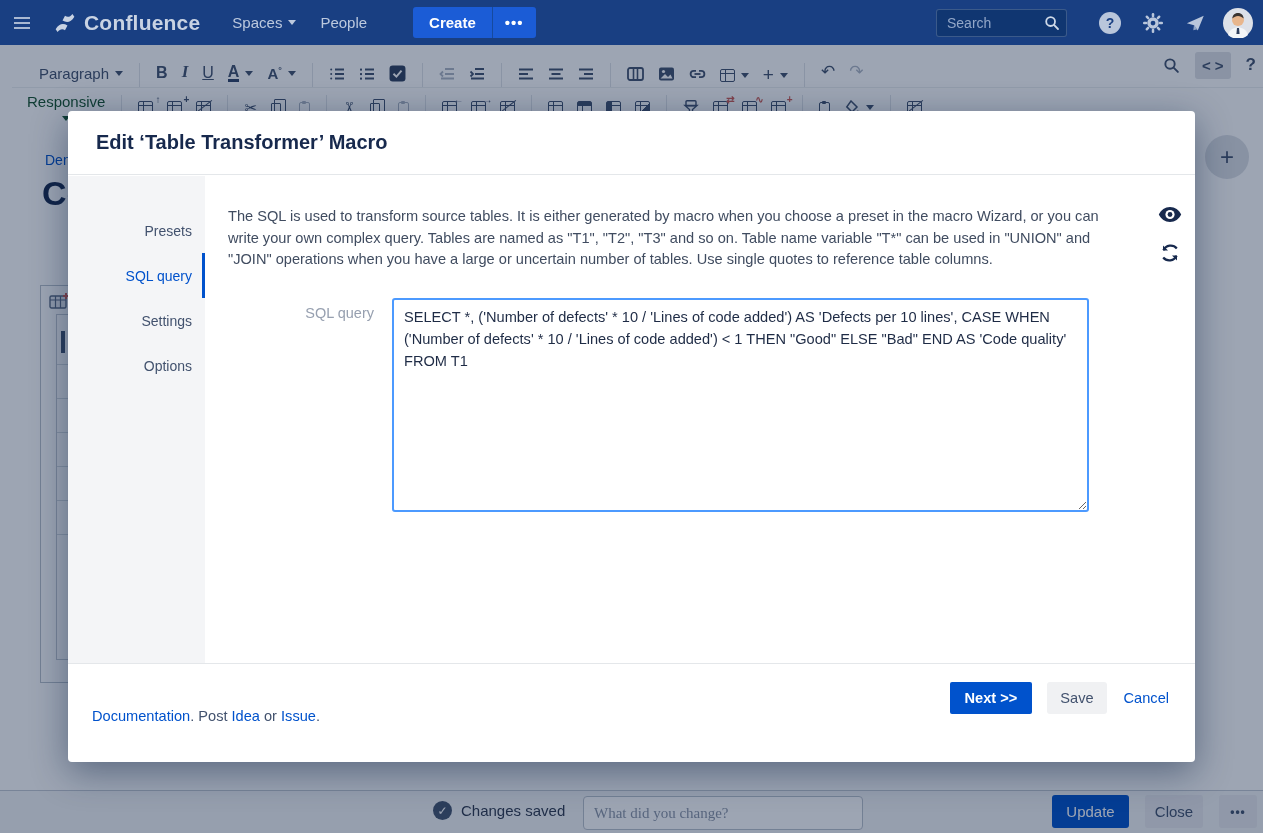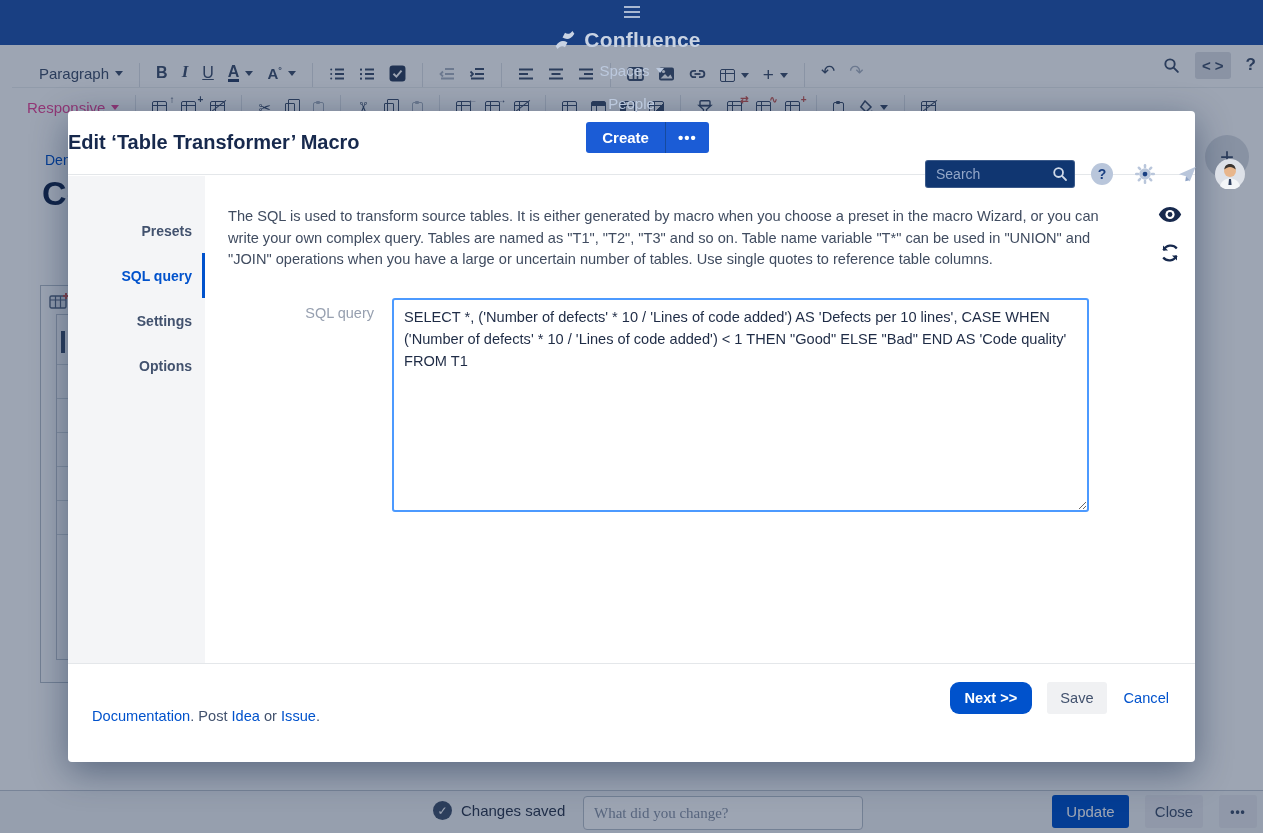--- a/index.html
+++ b/index.html
@@ -2,37 +2,37 @@
 <html><head>
 <meta charset="utf-8">
 <style>
   * { margin:0; padding:0; box-sizing:border-box; }
   html,body { width:1263px; height:833px; overflow:hidden; }
   body { font-family:"Liberation Sans", sans-serif; }
   #app { position:relative; width:1263px; height:833px; background:#fff; overflow:hidden; }
 
   
   .navbar { position:absolute; top:0; left:0; width:100%; height:45px; background:#193f82;
-            display:flex; align-items:center; padding:0 12px; gap:4px; z-index:70; color:#bcc9de;flex-direction:column; }
+            display:flex; align-items:center; padding:0 4px; gap:4px; z-index:70; color:#bcc9de; }
   .navbar button { background:none; border:none; color:#bcc9de; font-size:15px; cursor:pointer;
                    display:flex; align-items:center; gap:6px; padding:6px 10px; font-family:inherit; }
   .hbars { display:inline-block; width:16px; height:12px;
            background:repeating-linear-gradient(to bottom,#a9b8d2 0 2px,transparent 2px 5px); }
   .brand { display:flex; align-items:center; gap:8px; margin:0 18px 0 10px; color:#c9d3e3; }
   .brand .brand-text { font-size:21px; font-weight:600; letter-spacing:.2px; }
   .chev { width:0; height:0; border-left:4px solid transparent; border-right:4px solid transparent;
           border-top:5px solid currentColor; display:inline-block; }
   .create-group { display:flex; margin-left:32px; }
   .btn-create { background:#1b5cd6 !important; color:#fff !important; font-weight:700; font-size:15px;
                 padding:7px 16px !important; border-radius:3px 0 0 3px !important; }
   .btn-create-more { background:#1b5cd6 !important; color:#fff !important; font-weight:700;
                      border-radius:0 3px 3px 0 !important; border-left:1px solid #164a9e !important;
                      padding:7px 12px !important; letter-spacing:1px; font-size:12px; }
   .nav-right { margin-left:auto; display:flex; align-items:center; gap:2px; }
-  .search-box { position:relative; width:150px; height:28px; margin-right:4px; }
+  .search-box { position:relative; width:131px; height:28px; margin-right:20px; }
   .search-box input { width:100%; height:100%; background:#103671; border:1px solid rgba(255,255,255,.18);
                       border-radius:3px; color:#cfd9e8; font-size:14px; padding:0 28px 0 10px; font-family:inherit; }
   .search-box input::placeholder { color:#93a7c8; }
   .search-box .sicon { position:absolute; right:7px; top:6px; color:#cfd9e8; }
   .circle-q { width:22px; height:22px; border-radius:50%; background:#b9c6db; color:#193f82;
               font-weight:700; font-size:14px; display:flex; align-items:center; justify-content:center; }
   .avatar-btn { padding:2px 6px !important; }
 
   
   .toolbar1 { position:absolute; top:45px; left:0; width:100%; height:43px; background:#fff;
@@ -103,46 +103,46 @@
   .btn-close  { left:1145px; width:58px; background:#e9eaee; color:#42526e; }
   .btn-bbmore { left:1219px; width:38px; background:#e9eaee; color:#42526e; letter-spacing:1px; font-size:12px; font-weight:700;}
 
   
   .overlay { position:absolute; left:0; top:45px; width:100%; height:788px;
              background:rgba(9,30,66,.40); z-index:40; pointer-events:none; }
 
   
   .modal { position:absolute; left:68px; top:111px; width:1127px; height:651px; background:#fff;
            border-radius:4px; z-index:60; box-shadow:0 10px 36px rgba(9,30,66,.45); }
-  .modal-header { height:64px; display:flex; align-items:center; 
+  .modal-header { height:64px; display:flex; align-items:center; padding-left:28px;
                   border-bottom:1px solid #e4e7ea; }
   .modal-title { font-size:20px; font-weight:600; color:#17294d; }
   .modal-body { position:absolute; top:65px; left:0; right:0; height:487px; display:flex; }
   .m-sidebar { width:137px; background:#f4f5f7; padding-top:32px; flex:none; }
   .m-tab { height:45px; display:flex; align-items:center; justify-content:flex-end; padding-right:13px;
-           font-size:14px; font-weight:700; color:#42526e; cursor:pointer;margin-left:20px; }
+           font-size:14px; font-weight:400; color:#42526e; cursor:pointer;margin-left:20px; }
   .m-tab.active { color:#0052cc; border-right:3px solid #0052cc; padding-right:10px; }
   .m-content { position:relative; flex:1; padding:30px 0 0 23px; }
   .m-desc { width:884px; font-size:14.6px; line-height:21.5px; color:#404c60; }
   .form-row { display:flex; margin-top:27px; }
   .form-label { flex:0 0 164px; text-align:right; padding:7px 18px 0 0; font-size:14.5px; color:#97a0b0; }
   .sql-textarea { width:697px; height:214px; border:2px solid #4c9aff; border-radius:3px;
                   padding:6px 10px; font-family:inherit; font-size:14.6px; line-height:22px;
                   color:#1e2b45; resize:vertical; outline:none; }
   .side-icons { position:absolute; right:11px; top:28px; display:flex; flex-direction:column; gap:14px;
                 align-items:center; color:#17294d; }
   .side-icons button { background:none; border:none; color:#17294d; cursor:pointer; padding:2px; }
   .modal-footer { position:absolute; left:0; bottom:0; width:100%; height:99px;
                   border-top:1px solid #e4e7ea; padding:18px 24px 0 24px; }
   .mf-links { position:absolute; left:24px; top:28px; font-size:14.6px; color:#42526e;margin-top:16px; }
   .mf-links a { color:#0052cc; text-decoration:none; }
   .keep { white-space:pre; }
   .mf-buttons { position:absolute; right:24px; top:18px; display:flex; align-items:center; gap:15px; }
   .btn-next { background:#0052cc; color:#fff; font-weight:700; font-size:14.6px; border:none;
-              border-radius:9px; padding:8px 15px; cursor:pointer; font-family:inherit; }
+              border-radius:2px; padding:8px 15px; cursor:pointer; font-family:inherit; }
   .btn-save { background:#f0f1f3; color:#42526e; font-size:14.6px; border:none; border-radius:3px;
               padding:8px 13px; cursor:pointer; font-family:inherit; }
   .btn-cancel { background:none; color:#0052cc; font-size:14.6px; border:none; padding:8px 2px;
                 cursor:pointer; font-family:inherit; }
   svg { display:block; }
 </style>
 </head>
 <body>
 
 <div id="app">
@@ -367,21 +367,21 @@
       <button class="tb active">
           <span style="font-weight:600;">&lt; &gt;</span>
         </button>
       <button class="tb">
           <span style="font-size:17px;font-weight:600;">?</span>
         </button>
     </div>
   </div>
 
   <div class="toolbar2">
-    <button class="tb" style="color:#ec4899;">
+    <button class="tb" style="color:#14532d;flex-direction:column;">
         <span>Responsive</span>
         <span class="chev"></span>
       </button>
     <span class="vsep"></span>
     <button class="tb">
         <span class="ic-wrap">
           <span class="mtbl"></span>
           <span class="bdg">↑</span>
         </span>
       </button>

